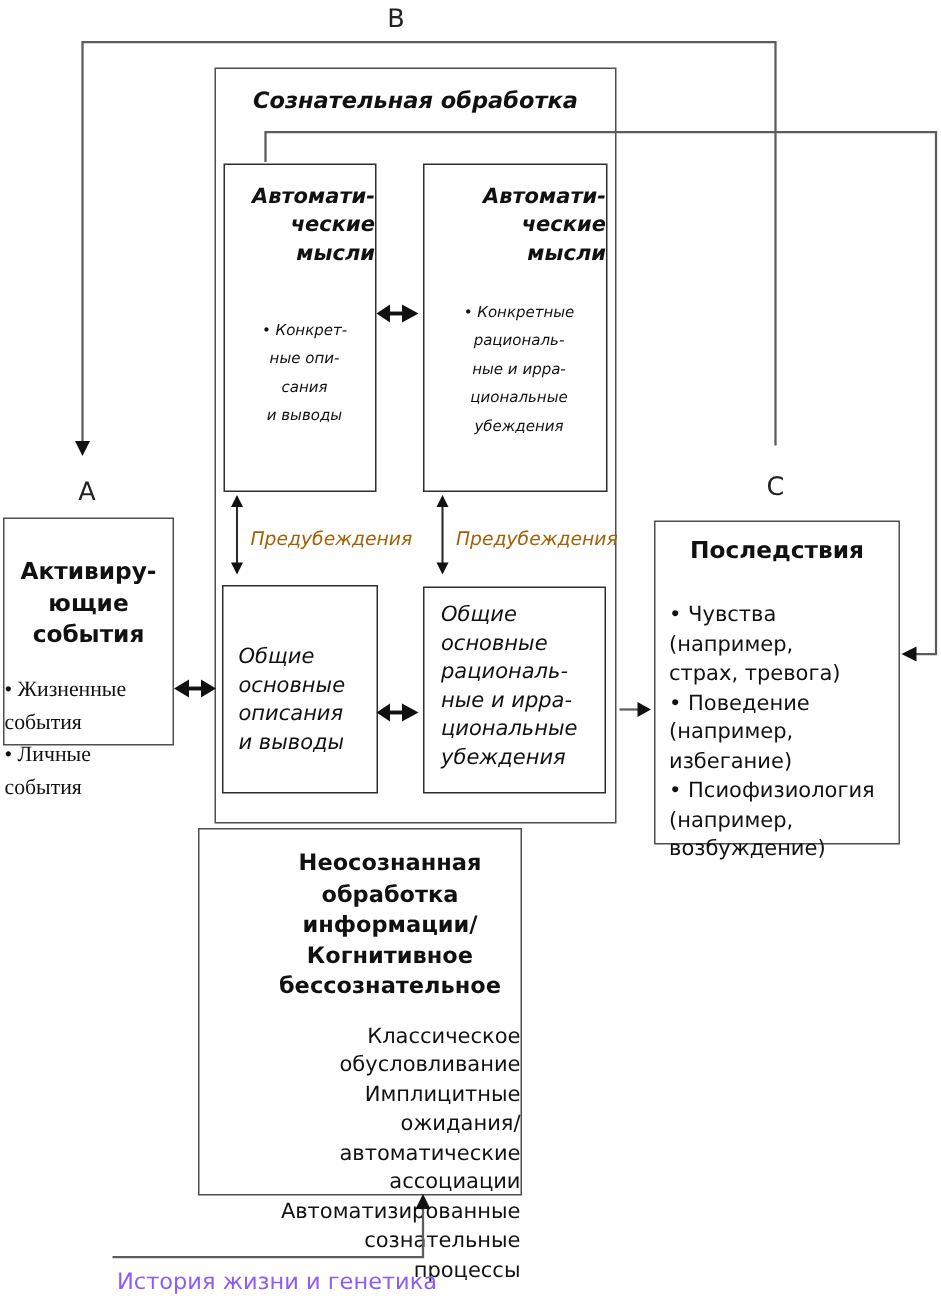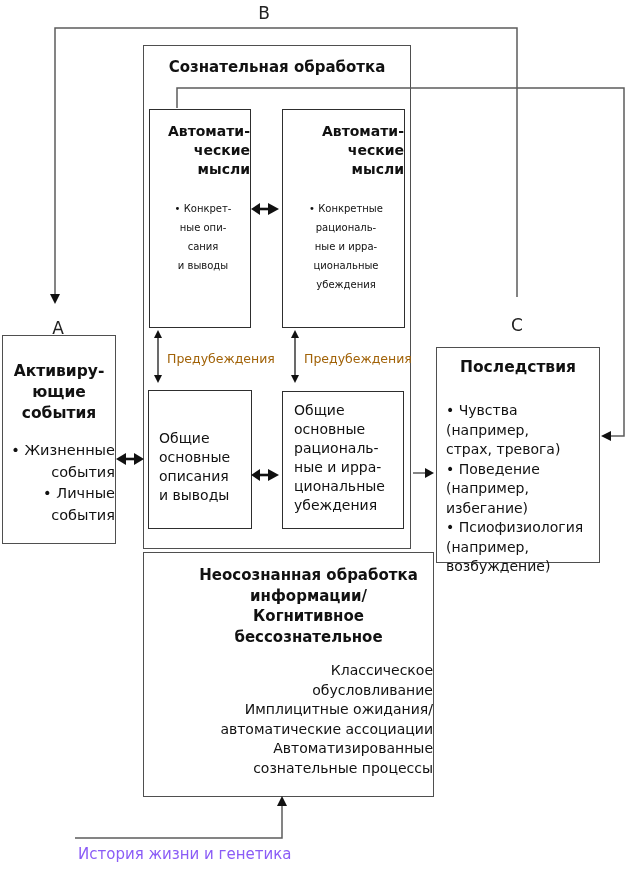--- a/index.html
+++ b/index.html
@@ -12,30 +12,30 @@
   .outer{border:1.6px solid #4f4f4f;}
   .inner{border:1.6px solid #2e2e2e;}
 
   
   .abc{position:absolute;width:24px;text-align:center;font-size:17px;color:#222;}
 
   
   .conscious-title{font-weight:bold;font-size:15px;text-align:center;padding-top:12px;}
   .at-title{font-weight:bold;font-size:14px;line-height:19px;text-align:right;margin-top:12px;}
   .at-body{font-size:10px;line-height:19px;text-align:center;}
-  .at1 .at-body{margin-top:20px;padding-left:8px;padding-right:2px;}
+  .at1 .at-body{margin-top:32px;padding-left:8px;padding-right:2px;}
   .at2 .at-body{margin-top:20px;padding-left:7px;padding-right:2px;}
   .prej{position:absolute;font-size:12.5px;color:#a16207;}
   .gb{font-size:14px;line-height:19px;}
   .gb1{padding:38px 4px 0 10px;}
   .gb2{padding:9px 4px 0 11px;}
 
   
   .a-title{font-weight:bold;font-size:15.5px;line-height:21px;text-align:center;padding-top:25px;}
-  .a-body{font-size:14.5px;line-height:21.5px;text-align:right;margin-top:16px;}
+  .a-body{font-size:14.5px;line-height:21.5px;text-align:left;margin-top:16px;font-family:Liberation Serif, serif;}
 
   
   .c-title{font-weight:bold;font-size:15.5px;text-align:center;padding-top:10px;}
   .c-body{font-size:14px;line-height:19.5px;margin-top:25px;padding-left:9px;padding-right:2px;}
 
   
   .u-title{font-weight:bold;font-size:15px;line-height:20.5px;text-align:center;padding-top:12px;}
   .u-body{font-size:14px;line-height:19.5px;text-align:right;margin-top:14px;}
 
   .history{position:absolute;left:78px;top:845px;font-size:15px;color:#8b5cf6;}
@@ -48,31 +48,31 @@
 </style>
 </head>
 <body>
 
 <div class="canvas">
 
   <div class="abc" style="left:252px;top:3px;">В</div>
   <div class="abc" style="left:46px;top:318px;">А</div>
   <div class="abc" style="left:505px;top:315px;">С</div>
 
-  <div class="box outer" style="left:2px;top:335px;width:114px;height:209px;">
+  <div class="box outer" style="left:2px;top:345px;width:114px;height:152px;">
     <div class="a-title pre">Активиру-
 ющие
 события</div>
     <div class="a-body pre">• Жизненные
 события
 • Личные
 события</div>
   </div>
 
-  <div class="box outer" style="left:143px;top:45px;width:268px;height:504px;">
+  <div class="box outer" style="left:143px;top:45px;width:268px;height:504px;font-style:italic;">
     <div class="conscious-title">Сознательная обработка</div>
 
     <div class="box inner at1" style="left:5px;top:63px;width:102px;height:219px;">
       <div class="at-title pre">Автомати-
 ческие
 мысли</div>
       <div class="at-body pre">• Конкрет-
 ные опи-
 сания
 и выводы</div>
@@ -102,21 +102,21 @@
     <div class="box inner gb gb2" style="left:138px;top:345px;width:122px;height:138px;">
       <div class="pre">Общие
 основные
 рациональ-
 ные и ирра-
 циональные
 убеждения</div>
     </div>
   </div>
 
-  <div class="box outer" style="left:143px;top:552px;width:291px;height:245px;padding-left:40px;">
+  <div class="box outer" style="left:132px;top:552px;width:216px;height:245px;padding-left:40px;">
     <div class="u-title pre">Неосознанная обработка
 информации/
 Когнитивное
 бессознательное</div>
     <div class="u-body pre">Классическое
 обусловливание
 Имплицитные ожидания/
 автоматические ассоциации
 Автоматизированные
 сознательные процессы</div>

